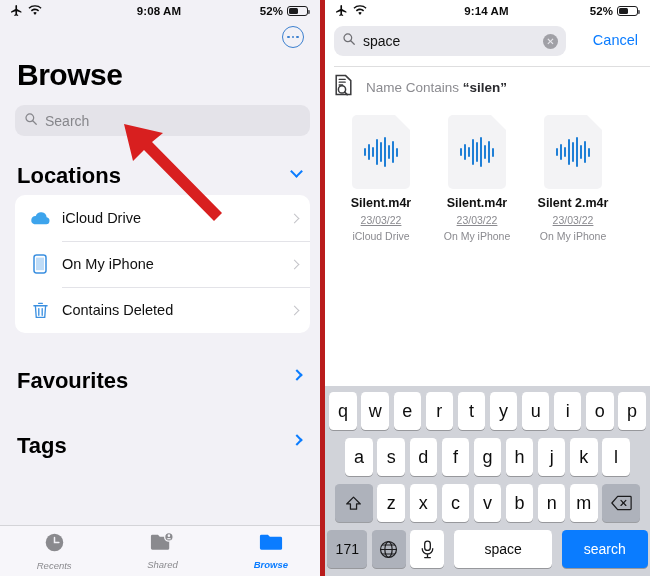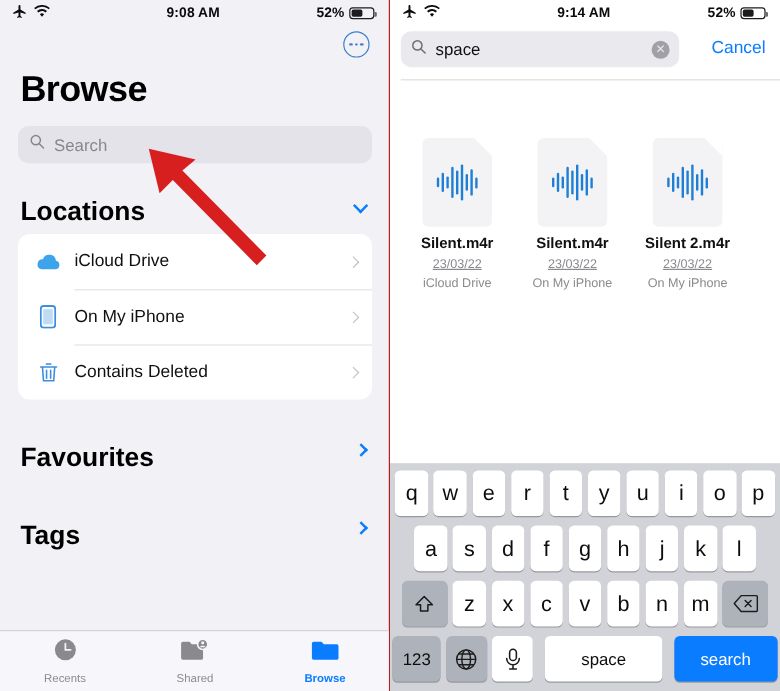--- a/index.html
+++ b/index.html
@@ -4,21 +4,21 @@
 <style>
   * { box-sizing: border-box; margin: 0; padding: 0; }
   html, body {
     width: 650px; height: 576px;
     font-family: "Liberation Sans", sans-serif;
     background: #ffffff;
     overflow: hidden;
   }
   .screens { display: flex; width: 650px; height: 576px; }
   .panel { position: relative; width: 325px; height: 576px; overflow: hidden; }
-  .panel-left  { background: #f2f1f6; border-right: 1px solid #b91c1c; }
+  .panel-left  { background: #f2f1f6; border-right: 5px solid #b91c1c; }
   .panel-right { background: #ffffff; }
 
   
   .statusbar {
     height: 22px; width: 100%;
     display: flex; align-items: center;
     padding: 0 12px 0 10px;
     font-size: 11.5px; font-weight: bold; color: #0b0b0b;
     letter-spacing: 0.1px;
   }
@@ -101,21 +101,21 @@
   
   .arrow { position: absolute; left: 0; top: 0; pointer-events: none; }
 
   
   .tabbar {
     position: absolute; left: 0; bottom: 0; width: 325px; height: 51px;
     background: #f7f6fa; border-top: 1px solid #d4d4d8;
     display: flex;
   }
   .tab { flex: 1; display: flex; flex-direction: column; align-items: center; justify-content: center; gap: 3px; }
-  .tab-label { font-size: 9.5px; color: #8a8a8e; }
+  .tab-label { font-size: 9.5px; color: #8a8a8e; font-style: italic; }
   .tab.active .tab-label { color: #0a7cff; font-weight: bold; }
 
   
   .r-search {
     position: absolute; left: 334px; top: 26px;
     width: 232px; height: 30px; background: #e9e9ee; border-radius: 9px;
     display: flex; align-items: center; padding: 0 8px; gap: 7px;
   }
   .r-search .val { flex: 1; font-size: 14px; color: #111; }
   .clear-x {
@@ -331,20 +331,31 @@
           <circle cx="10" cy="10" r="6.6" fill="none" stroke="#6e6e73" stroke-width="2.1"></circle>
           <line x1="15" y1="15" x2="21" y2="21" stroke="#6e6e73" stroke-width="2.1" stroke-linecap="round"></line>
         </svg>
     </span>
     <span class="val">space</span>
     <span class="clear-x">✕</span>
   </div>
   <div class="cancel-btn" style="pointer-events:auto">Cancel</div>
   <div class="r-divider"></div>
 
+  <div class="scope-row">
+    <span>
+      <svg width="20" height="22" viewBox="0 0 20 22">
+        <path d="M2.2 1.6h9.4l5.2 5v13.8H2.2z" fill="none" stroke="#3a3a3c" stroke-width="1.5"></path>
+        <path d="M5.2 5.4h6M5.2 8.2h6M5.2 11h3.4" stroke="#3a3a3c" stroke-width="1.3" stroke-linecap="round"></path>
+        <circle cx="8" cy="15.4" r="3.6" fill="#ffffff" stroke="#3a3a3c" stroke-width="1.5"></circle>
+        <line x1="10.6" y1="18" x2="13.2" y2="20.6" stroke="#3a3a3c" stroke-width="1.6" stroke-linecap="round"></line>
+      </svg>
+    </span>
+    <span class="scope-text"><span>Name Contains </span><b>“silen”</b></span>
+  </div>
 
   <div class="files" style="pointer-events:auto">
     <div class="file">
       <div class="file-icon">
         <span class="wave">
           <i style="height:8px"></i>
             <i style="height:16px"></i>
             <i style="height:10px"></i>
             <i style="height:26px"></i>
             <i style="height:20px"></i>
@@ -434,21 +445,21 @@
       <div class="key">n</div>
       <div class="key">m</div>
       <div class="key wide-fn">
         <svg width="21" height="16" viewBox="0 0 24 18">
             <path d="M7.6 1.4H22a1 1 0 0 1 1 1v13.2a1 1 0 0 1-1 1H7.6L1 9z" fill="none" stroke="#1c1c1e" stroke-width="1.4" stroke-linejoin="round"></path>
             <path d="M11.4 6 17 11.8M17 6l-5.6 5.8" stroke="#1c1c1e" stroke-width="1.4" stroke-linecap="round"></path>
           </svg>
       </div>
     </div>
     <div class="krow krow4">
-      <div class="key k-123">123</div>
+      <div class="key k-123">171</div>
       <div class="key k-globe">
         <svg width="19" height="19" viewBox="0 0 22 22">
             <circle cx="11" cy="11" r="9.2" fill="none" stroke="#1c1c1e" stroke-width="1.4"></circle>
             <ellipse cx="11" cy="11" rx="4.2" ry="9.2" fill="none" stroke="#1c1c1e" stroke-width="1.4"></ellipse>
             <path d="M2 11h18M3.6 5.8h14.8M3.6 16.2h14.8" stroke="#1c1c1e" stroke-width="1.3"></path>
           </svg>
       </div>
       <div class="key k-mic">
         <svg width="15" height="19" viewBox="0 0 16 20">
             <rect x="5" y="1" width="6" height="10" rx="3" fill="none" stroke="#1c1c1e" stroke-width="1.4"></rect>

